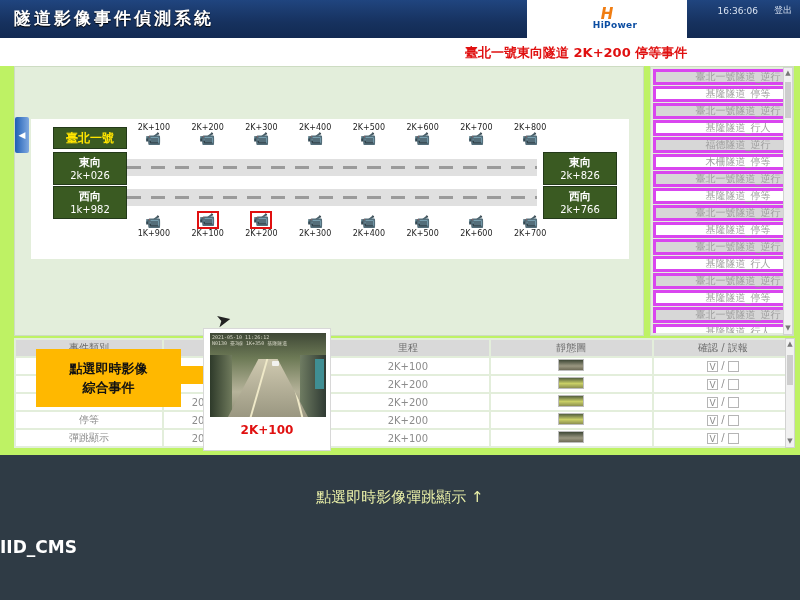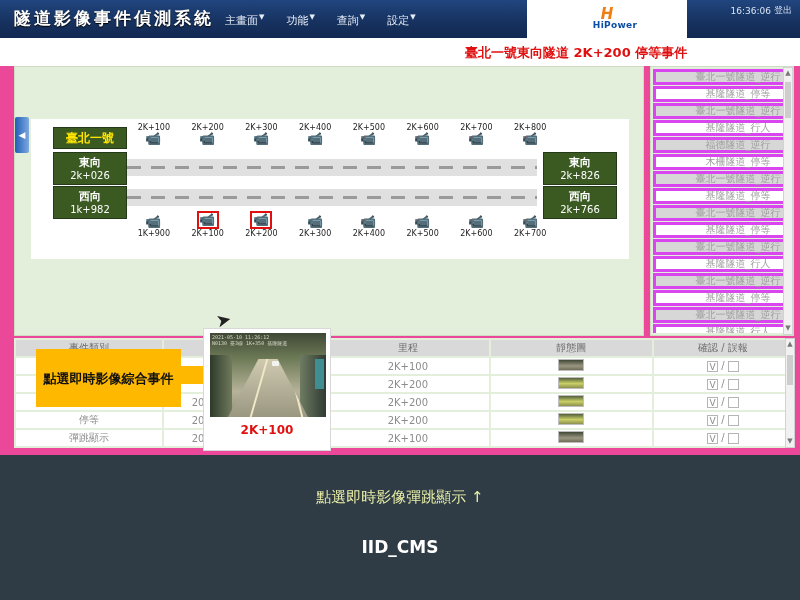--- a/index.html
+++ b/index.html
@@ -5,39 +5,39 @@
   * { box-sizing: border-box; }
   html, body { margin:0; padding:0; }
   body {
     width:800px; height:600px; overflow:hidden;
     background:#2f3b45;
     font-family:"DejaVu Sans","Liberation Sans",sans-serif;
   }
   #app { position:relative; width:800px; height:600px; }
 
   
-  .win { position:absolute; left:0; top:0; width:800px; height:455px; background:#ec4899; overflow:hidden; }
+  .win { position:absolute; left:0; top:0; width:800px; height:455px; background:#bef264; overflow:hidden; }
 
   
   .topbar { position:relative; height:38px; background:linear-gradient(180deg,#1d3f77 0%,#16315e 55%,#102murky 100%); background:#1a3a6b; }
   .topbar-grad { position:absolute; inset:0; background:linear-gradient(180deg,#20457f 0%,#16315e 60%,#122a52 100%); }
   .app-title {
     position:absolute; left:14px; top:7px; color:#ffffff; font-size:17px; font-weight:bold;
     letter-spacing:3px; text-shadow:0 1px 1px #000;
   }
   .menu { position:absolute; left:225px; top:13px; display:flex; gap:22px; }
   .menu-item { color:#e8eef8; font-size:11px; cursor:pointer; white-space:nowrap; }
   .menu-item .caret { font-size:7px; vertical-align:top; margin-left:1px; }
   .logo-box {
     position:absolute; left:527px; top:0; width:160px; height:38px; background:#ffffff;
     display:flex; flex-direction:column; align-items:center; justify-content:center;
   }
   .logo-mark { font-size:15px; font-weight:bold; color:#f07d12; line-height:12px; font-style:italic; }
   .logo-text { font-size:9px; font-weight:bold; color:#0b4da2; letter-spacing:.3px;padding-left:16px; }
-  .top-right { position:absolute; right:8px; top:4px; display:flex; gap:3px; align-items:center; }
+  .top-right { position:absolute; right:8px; top:4px; display:flex; gap:16px; align-items:center; }
   .top-right span { color:#d9e3f2; font-size:9px; }
 
   
   .heads { position:relative; height:28px; background:#ffffff; }
   .head-red { position:absolute; top:6px; color:#e01010; font-weight:bold; font-size:13px; white-space:nowrap; }
   .head-red.h1 { left:130px; }
   .head-red.h2 { left:465px; }
 
   
   .body-row { position:relative; height:389px; }
@@ -88,21 +88,21 @@
   .cam .lbl { font-size:8px; color:#1d1d1d; }
   .cam .glyph { font-size:13px; line-height:14px; color:#9a9a9a; }
   .cam.hl .glyph { border:2px solid #e01010; padding:0 1px; }
   .cam-row.bot .cam { flex-direction:column-reverse; }
 
   .cursor-arrow { position:absolute; left:185px; top:190px; font-size:18px; color:#222; transform:rotate(-12deg); }
 
   
   .callout {
     position:absolute; left:36px; top:283px; width:145px; height:58px;
-    background:#ffb800; display:flex; 
+    background:#ffb800; display:flex; flex-direction:column;
     align-items:center; justify-content:center; color:#111; font-weight:bold;
     font-size:13px; line-height:19px; z-index:6;
   }
   .arrow-body { position:absolute; left:178px; top:300px; width:30px; height:18px; background:#ffb800; z-index:6; }
   .arrow-head {
     position:absolute; left:205px; top:294px; width:0; height:0; z-index:6;
     border-top:15px solid transparent; border-bottom:15px solid transparent; border-left:22px solid #ffb800;
   }
 
   
@@ -167,47 +167,33 @@
   .chk { display:inline-block; width:11px; height:11px; border:1px solid #b5b5b5; background:#fff;
          font-size:9px; line-height:10px; color:#8c8c8c; vertical-align:middle; }
   .tbl-scroll { position:absolute; right:-1px; top:0; width:10px; height:100%; background:#f1f1f1; border:1px solid #d2d2d2; }
   .tbl-scroll .thumb { position:absolute; left:1px; top:16px; width:6px; height:30px; background:#cdcdcd; }
   .tbl-scroll .up,.tbl-scroll .dn { position:absolute; left:0; width:8px; height:11px; text-align:center; font-size:7px; color:#777; line-height:11px; }
   .tbl-scroll .up{top:0;} .tbl-scroll .dn{bottom:0;}
 
   
   .caption-zone { position:absolute; left:0; top:455px; width:800px; height:145px; }
   .cap-1 { position:absolute; top:33px; width:100%; text-align:center; color:#eaf0a8; font-size:15px; }
-  .cap-2 { position:absolute; top:82px; width:100%; text-align:center; color:#ffffff; font-size:17px; font-weight:bold; }
+  .cap-2 { position:absolute; top:82px; width:100%; text-align:left; color:#ffffff; font-size:17px; font-weight:bold; }
 </style>
 </head>
 <body>
 
 <div id="app">
 
   <div class="win">
 
     <div class="topbar">
       <div class="topbar-grad"></div>
       <div class="app-title">隧道影像事件偵測系統</div>
 
-      <div class="menu">
-        <div class="menu-item">
-          <span>主畫面</span><span class="caret">▼</span>
-        </div>
-        <div class="menu-item">
-          <span>功能</span><span class="caret">▼</span>
-        </div>
-        <div class="menu-item">
-          <span>查詢</span><span class="caret">▼</span>
-        </div>
-        <div class="menu-item">
-          <span>設定</span><span class="caret">▼</span>
-        </div>
-      </div>
 
       <div class="logo-box">
         <div class="logo-mark">H</div>
         <div class="logo-text">HiPower</div>
       </div>
 
       <div class="top-right">
         <span>16:36:06</span>
         <span>登出</span>
       </div>

